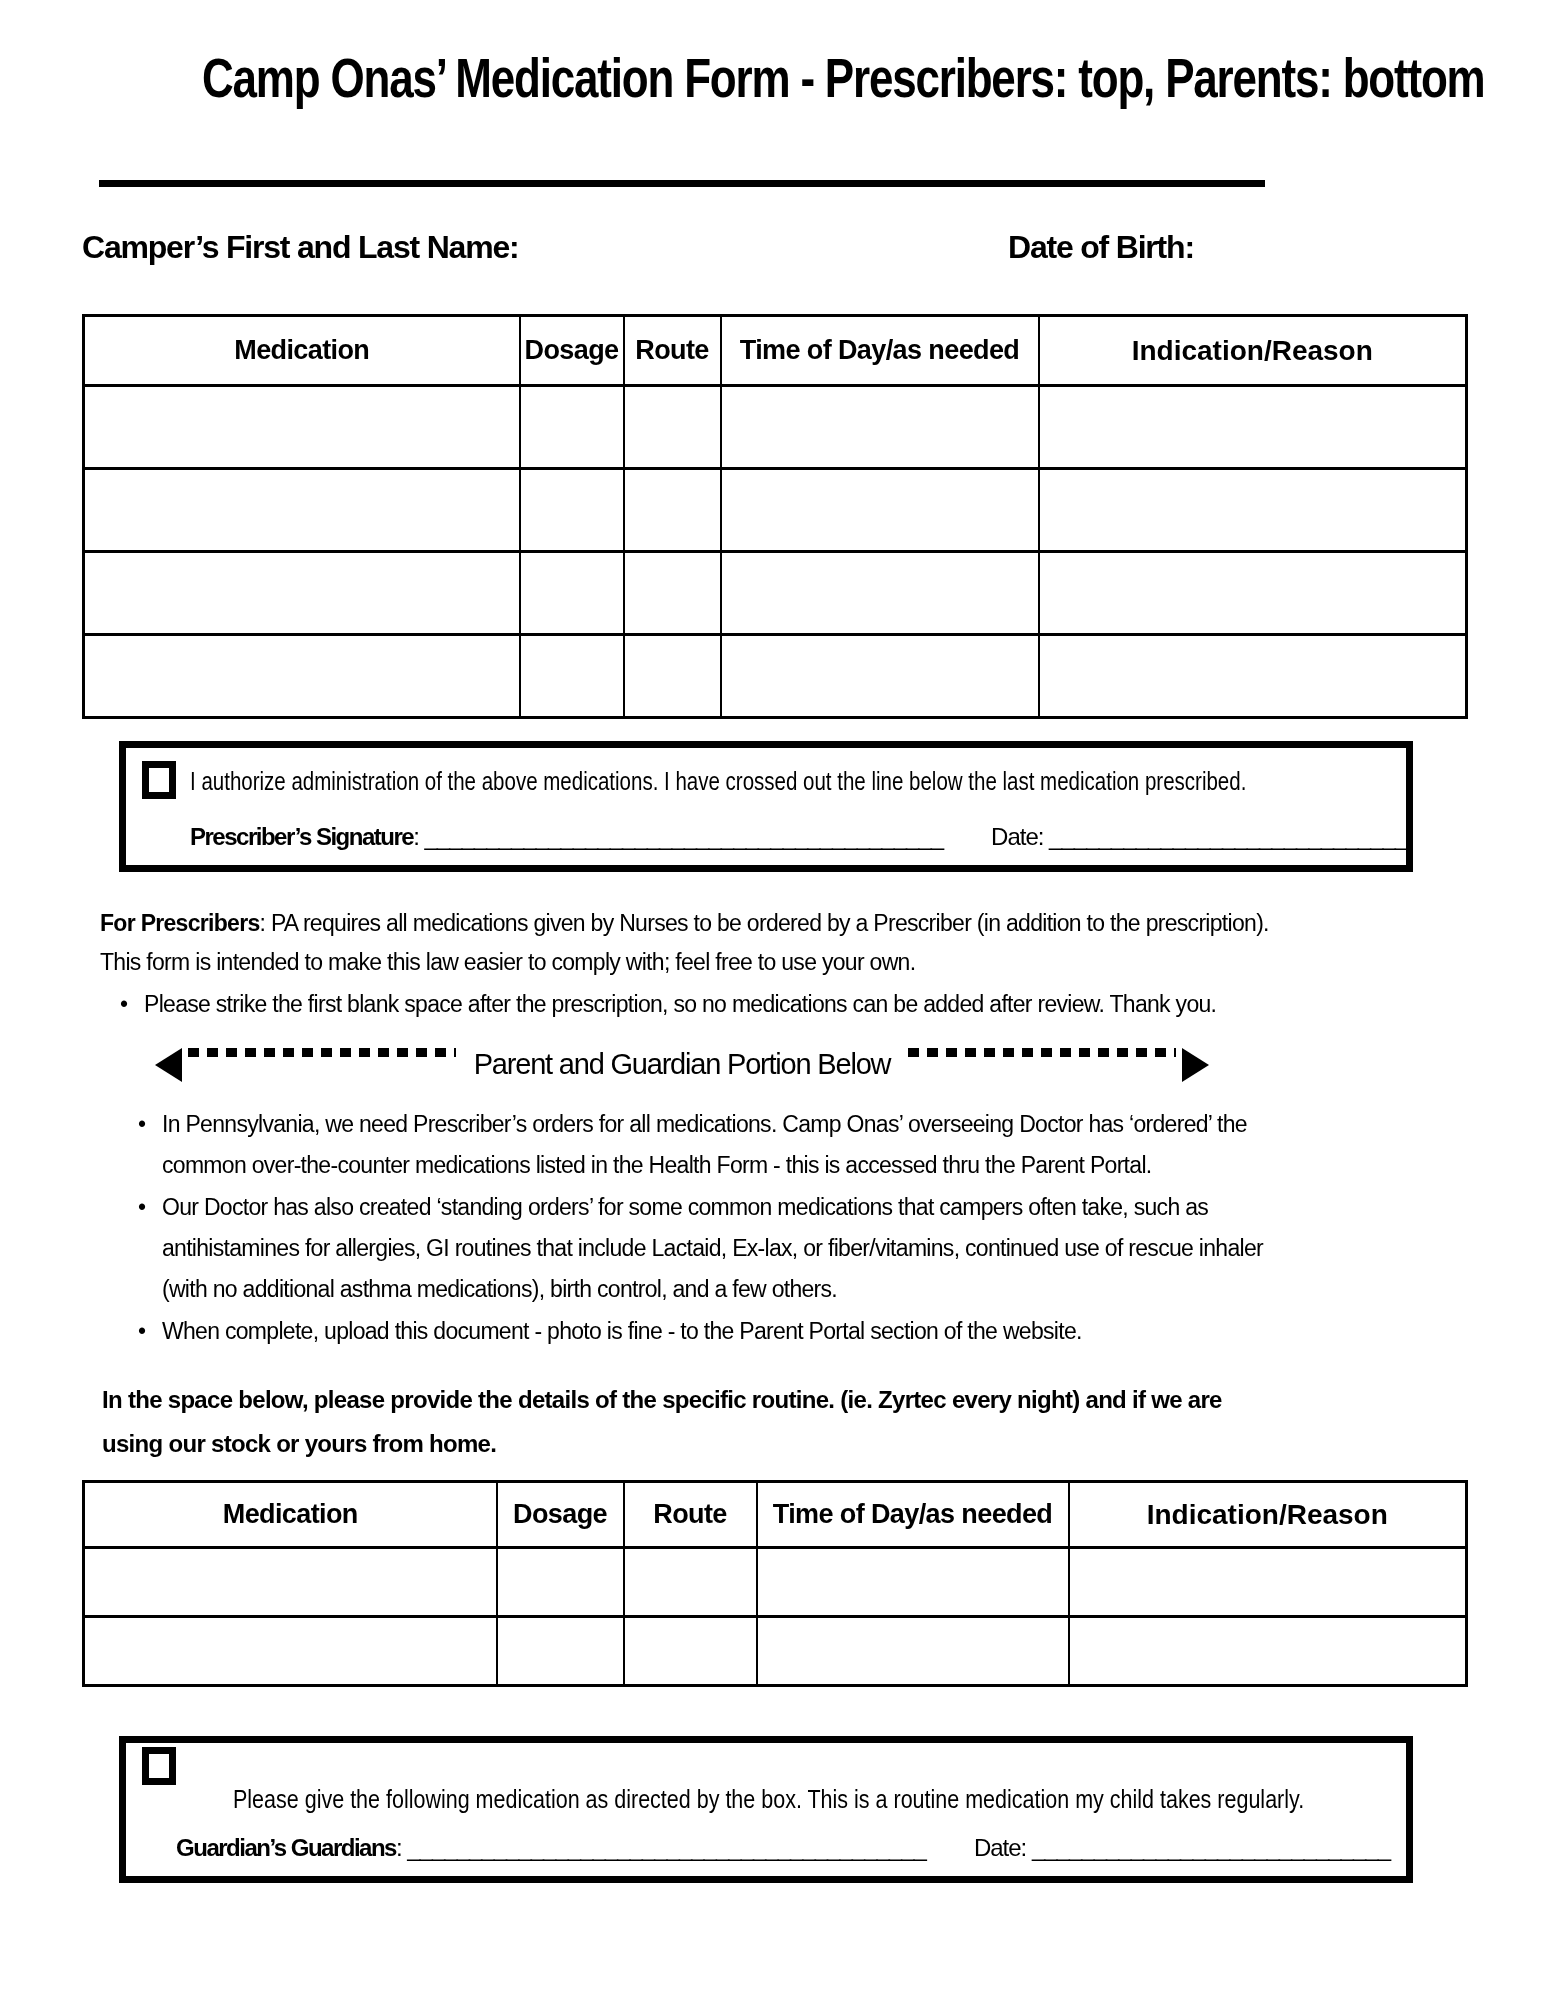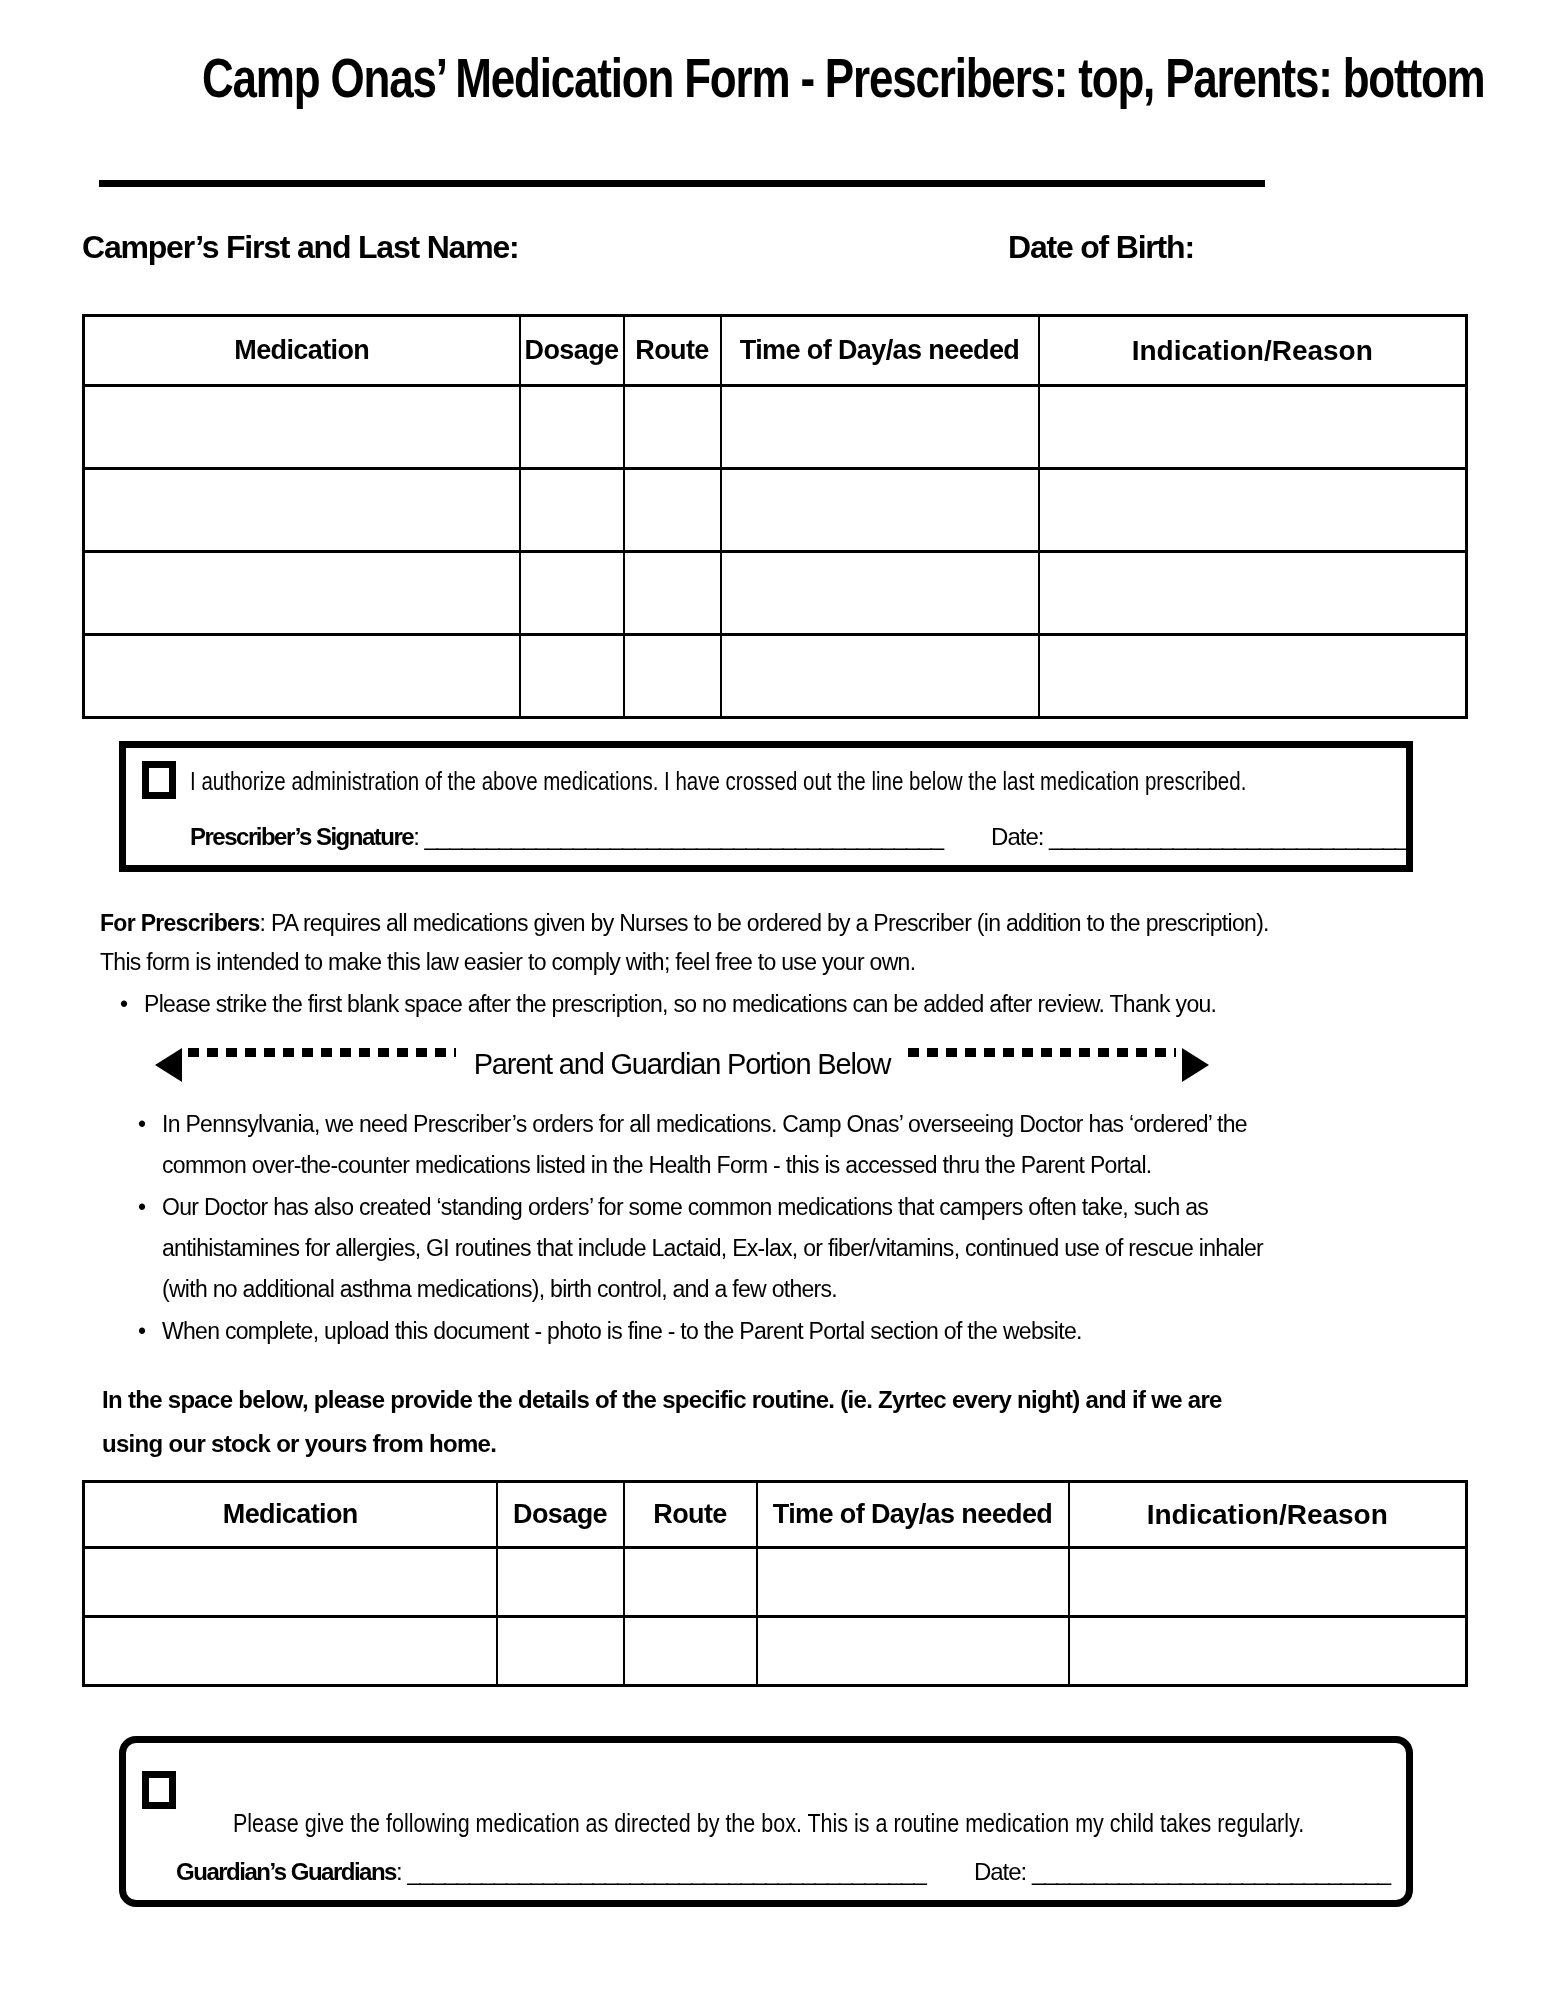--- a/index.html
+++ b/index.html
@@ -46,21 +46,21 @@
     width:1294px; padding:13px 16px 14px 16px;
   }
   .checkbox { display:inline-block; width:34px; height:38px; border:7px solid #000; flex:0 0 auto; }
   .auth-row { display:flex; align-items:flex-start; gap:14px; }
   .auth-text { font-size:25px; letter-spacing:0; padding-top:6px;
     display:inline-block; white-space:nowrap; transform:scaleX(.82); transform-origin:0 50%; }
   .sig-row { margin-top:24px; font-size:24px; letter-spacing:-1px; white-space:nowrap;text-align:right; }
   .sig-label { font-weight:bold; letter-spacing:-1.5px; }
   .sig-line { letter-spacing:-1px; }
   .date-group { margin-left:48px; }
-  #guardian-box { margin-top:49px; padding-top:28px;border-radius:17px; }
+  #guardian-box { margin-top:49px; padding-top:4px; }
   #guardian-box .auth-text { transform:scaleX(.86); padding-top:0; margin-left:91px; }
   #guardian-box .sig-row { margin-top:20px; margin-left:8px; }
   #prescriber-box .sig-row { margin-left:48px; }
 
   
   .body-par { font-size:23px; letter-spacing:-0.7px; line-height:39px; }
   .for-prescribers { margin:32px 0 0 18px; max-width:1305px; }
   .b { font-weight:bold; }
   .i { }
   .bullet { position:relative; padding-left:62px; max-width:1330px; }

